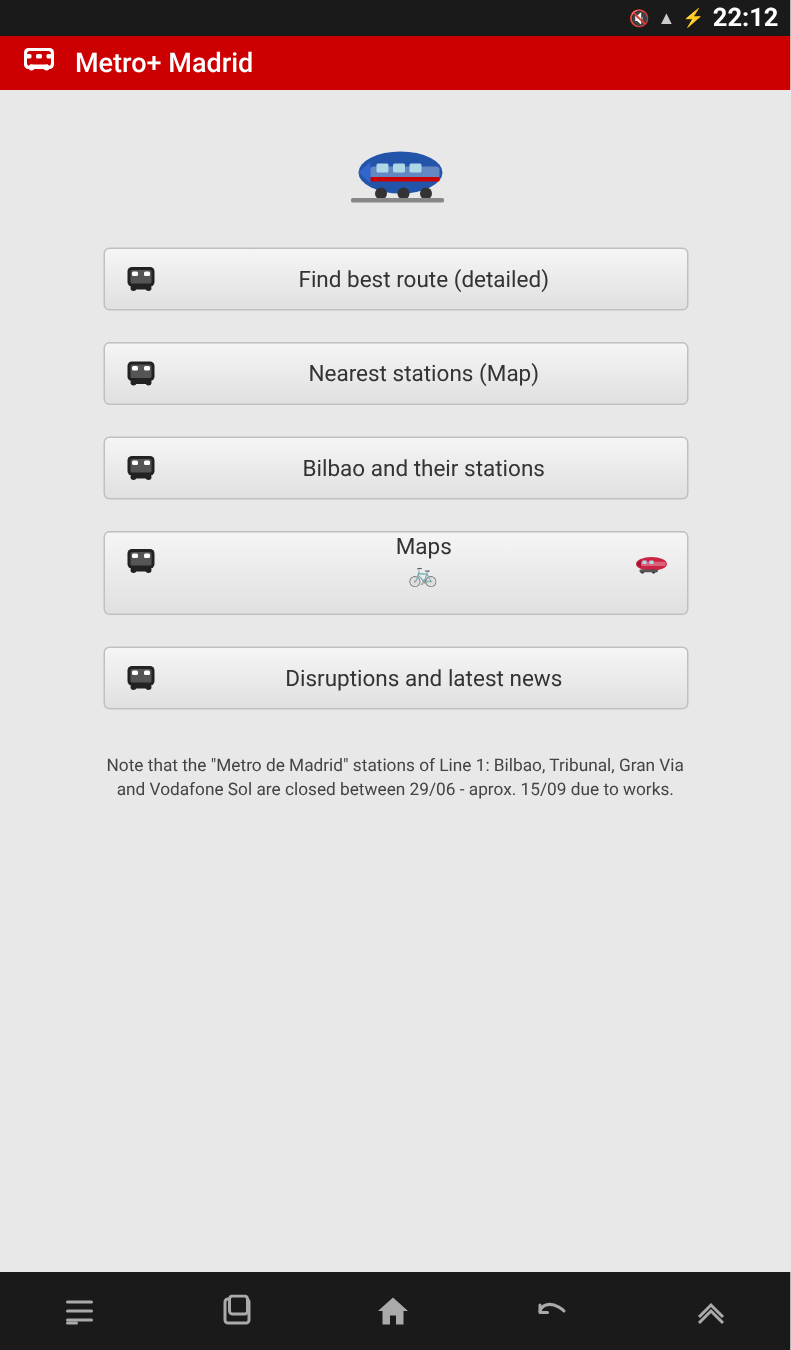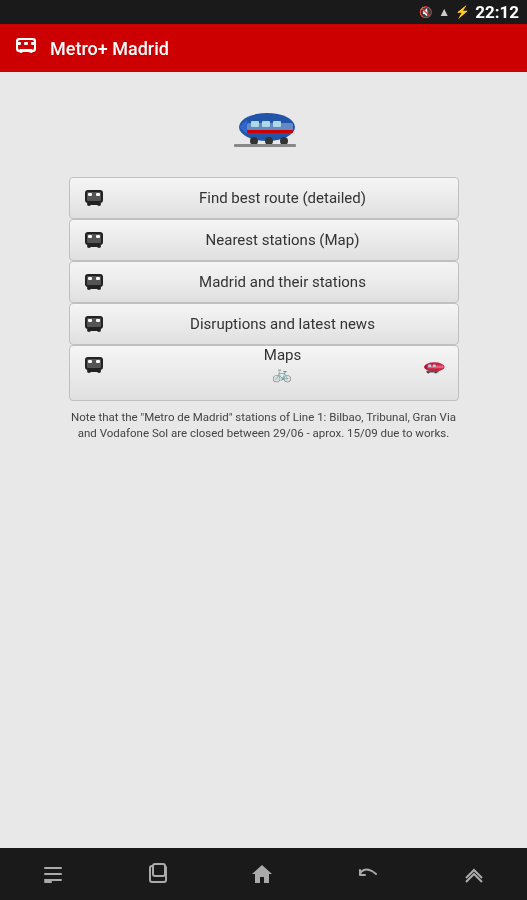--- a/index.html
+++ b/index.html
@@ -35,21 +35,21 @@
     }
     .status-time {
       color: #ffffff;
       font-size: 17px;
       font-weight: bold;
     }
 
     
     .app-bar {
       width: 100%;
-      height: 48px;
+      height: 36px;
       background: #cc0000;
       display: flex;
       align-items: center;
       padding: 0 14px;
       gap: 12px;
     }
     .app-bar-icon {
       color: white;
       font-size: 20px;
     }
@@ -78,21 +78,21 @@
     
     .menu-button {
       width: 390px;
       height: 42px;
       background: linear-gradient(to bottom, #f5f5f5, #e0e0e0);
       border: 1px solid #c0c0c0;
       border-radius: 4px;
       display: flex;
       align-items: center;
       padding: 0 10px;
-      margin-bottom: 0;
+      margin-bottom: 21px;
       cursor: pointer;
       gap: 10px;
     }
     .menu-button-icon {
       font-size: 20px;
       color: #222;
       width: 28px;
       display: flex;
       align-items: center;
       justify-content: center;
@@ -232,38 +232,23 @@
       <svg width="22" height="22" viewBox="0 0 22 22">
         <rect x="2" y="3" width="18" height="13" rx="3" fill="#222"></rect>
         <rect x="4" y="5" width="14" height="9" rx="1" fill="#555"></rect>
         <rect x="5" y="6" width="4" height="3" rx="1" fill="white"></rect>
         <rect x="13" y="6" width="4" height="3" rx="1" fill="white"></rect>
         <circle cx="6" cy="17" r="2" fill="#222"></circle>
         <circle cx="16" cy="17" r="2" fill="#222"></circle>
         <rect x="5" y="15" width="12" height="3" fill="#222"></rect>
       </svg>
     </div>
-    <span class="menu-button-text">Madrid and their stations</span>
-  </div>
-
-
-  <div class="menu-button">
-    <div class="menu-button-icon">
-      <svg width="22" height="22" viewBox="0 0 22 22">
-        <rect x="2" y="3" width="18" height="13" rx="3" fill="#222"></rect>
-        <rect x="4" y="5" width="14" height="9" rx="1" fill="#555"></rect>
-        <rect x="5" y="6" width="4" height="3" rx="1" fill="white"></rect>
-        <rect x="13" y="6" width="4" height="3" rx="1" fill="white"></rect>
-        <circle cx="6" cy="17" r="2" fill="#222"></circle>
-        <circle cx="16" cy="17" r="2" fill="#222"></circle>
-        <rect x="5" y="15" width="12" height="3" fill="#222"></rect>
-      </svg>
-    </div>
-    <span class="menu-button-text">Disruptions and latest news</span>
-  </div>
+    <span class="menu-button-text">Bilbao and their stations</span>
+  </div>
+
 
   <div class="menu-button maps-button" style="position:relative;">
     <div style="display:flex; align-items:center; width:100%; gap:10px;">
       <div class="menu-button-icon">
         <svg width="22" height="22" viewBox="0 0 22 22">
           <rect x="2" y="3" width="18" height="13" rx="3" fill="#222"></rect>
           <rect x="4" y="5" width="14" height="9" rx="1" fill="#555"></rect>
           <rect x="5" y="6" width="4" height="3" rx="1" fill="white"></rect>
           <rect x="13" y="6" width="4" height="3" rx="1" fill="white"></rect>
           <circle cx="6" cy="17" r="2" fill="#222"></circle>
@@ -286,20 +271,35 @@
         <rect x="20" y="19" width="35" height="6" rx="1" fill="white" opacity="0.3"></rect>
         <rect x="22" y="17" width="6" height="5" rx="1" fill="lightblue"></rect>
         <rect x="32" y="17" width="6" height="5" rx="1" fill="lightblue"></rect>
         <circle cx="22" cy="33" r="3" fill="#333"></circle>
         <circle cx="38" cy="33" r="3" fill="#333"></circle>
         <rect x="18" y="30" width="26" height="4" rx="1" fill="#555"></rect>
       </svg>
     </div>
   </div>
 
+  <div class="menu-button">
+    <div class="menu-button-icon">
+      <svg width="22" height="22" viewBox="0 0 22 22">
+        <rect x="2" y="3" width="18" height="13" rx="3" fill="#222"></rect>
+        <rect x="4" y="5" width="14" height="9" rx="1" fill="#555"></rect>
+        <rect x="5" y="6" width="4" height="3" rx="1" fill="white"></rect>
+        <rect x="13" y="6" width="4" height="3" rx="1" fill="white"></rect>
+        <circle cx="6" cy="17" r="2" fill="#222"></circle>
+        <circle cx="16" cy="17" r="2" fill="#222"></circle>
+        <rect x="5" y="15" width="12" height="3" fill="#222"></rect>
+      </svg>
+    </div>
+    <span class="menu-button-text">Disruptions and latest news</span>
+  </div>
+
   <p class="notice-text">Note that the "Metro de Madrid" stations of Line 1: Bilbao, Tribunal, Gran Via and Vodafone Sol are closed between 29/06 - aprox. 15/09 due to works.</p>
 
 </div>
 
 <div class="bottom-nav">
   <div class="bottom-nav-item">
     <svg width="24" height="24" viewBox="0 0 24 24" fill="#aaa">
       <rect x="3" y="5" width="18" height="2" rx="1"></rect>
       <rect x="3" y="11" width="18" height="2" rx="1"></rect>
       <rect x="3" y="17" width="18" height="2" rx="1"></rect>

